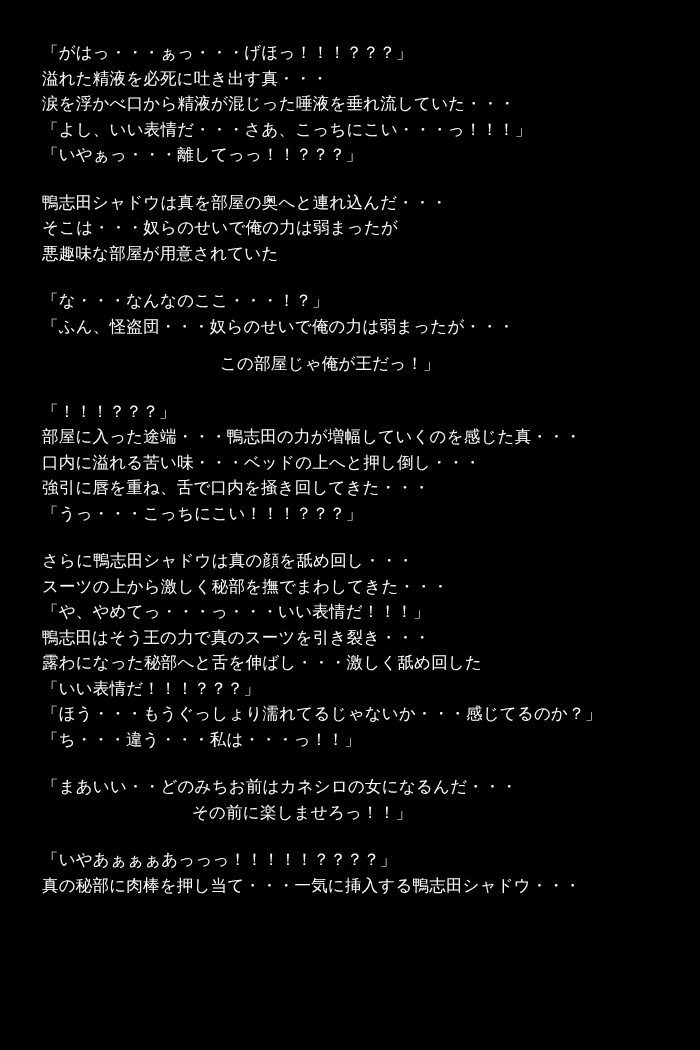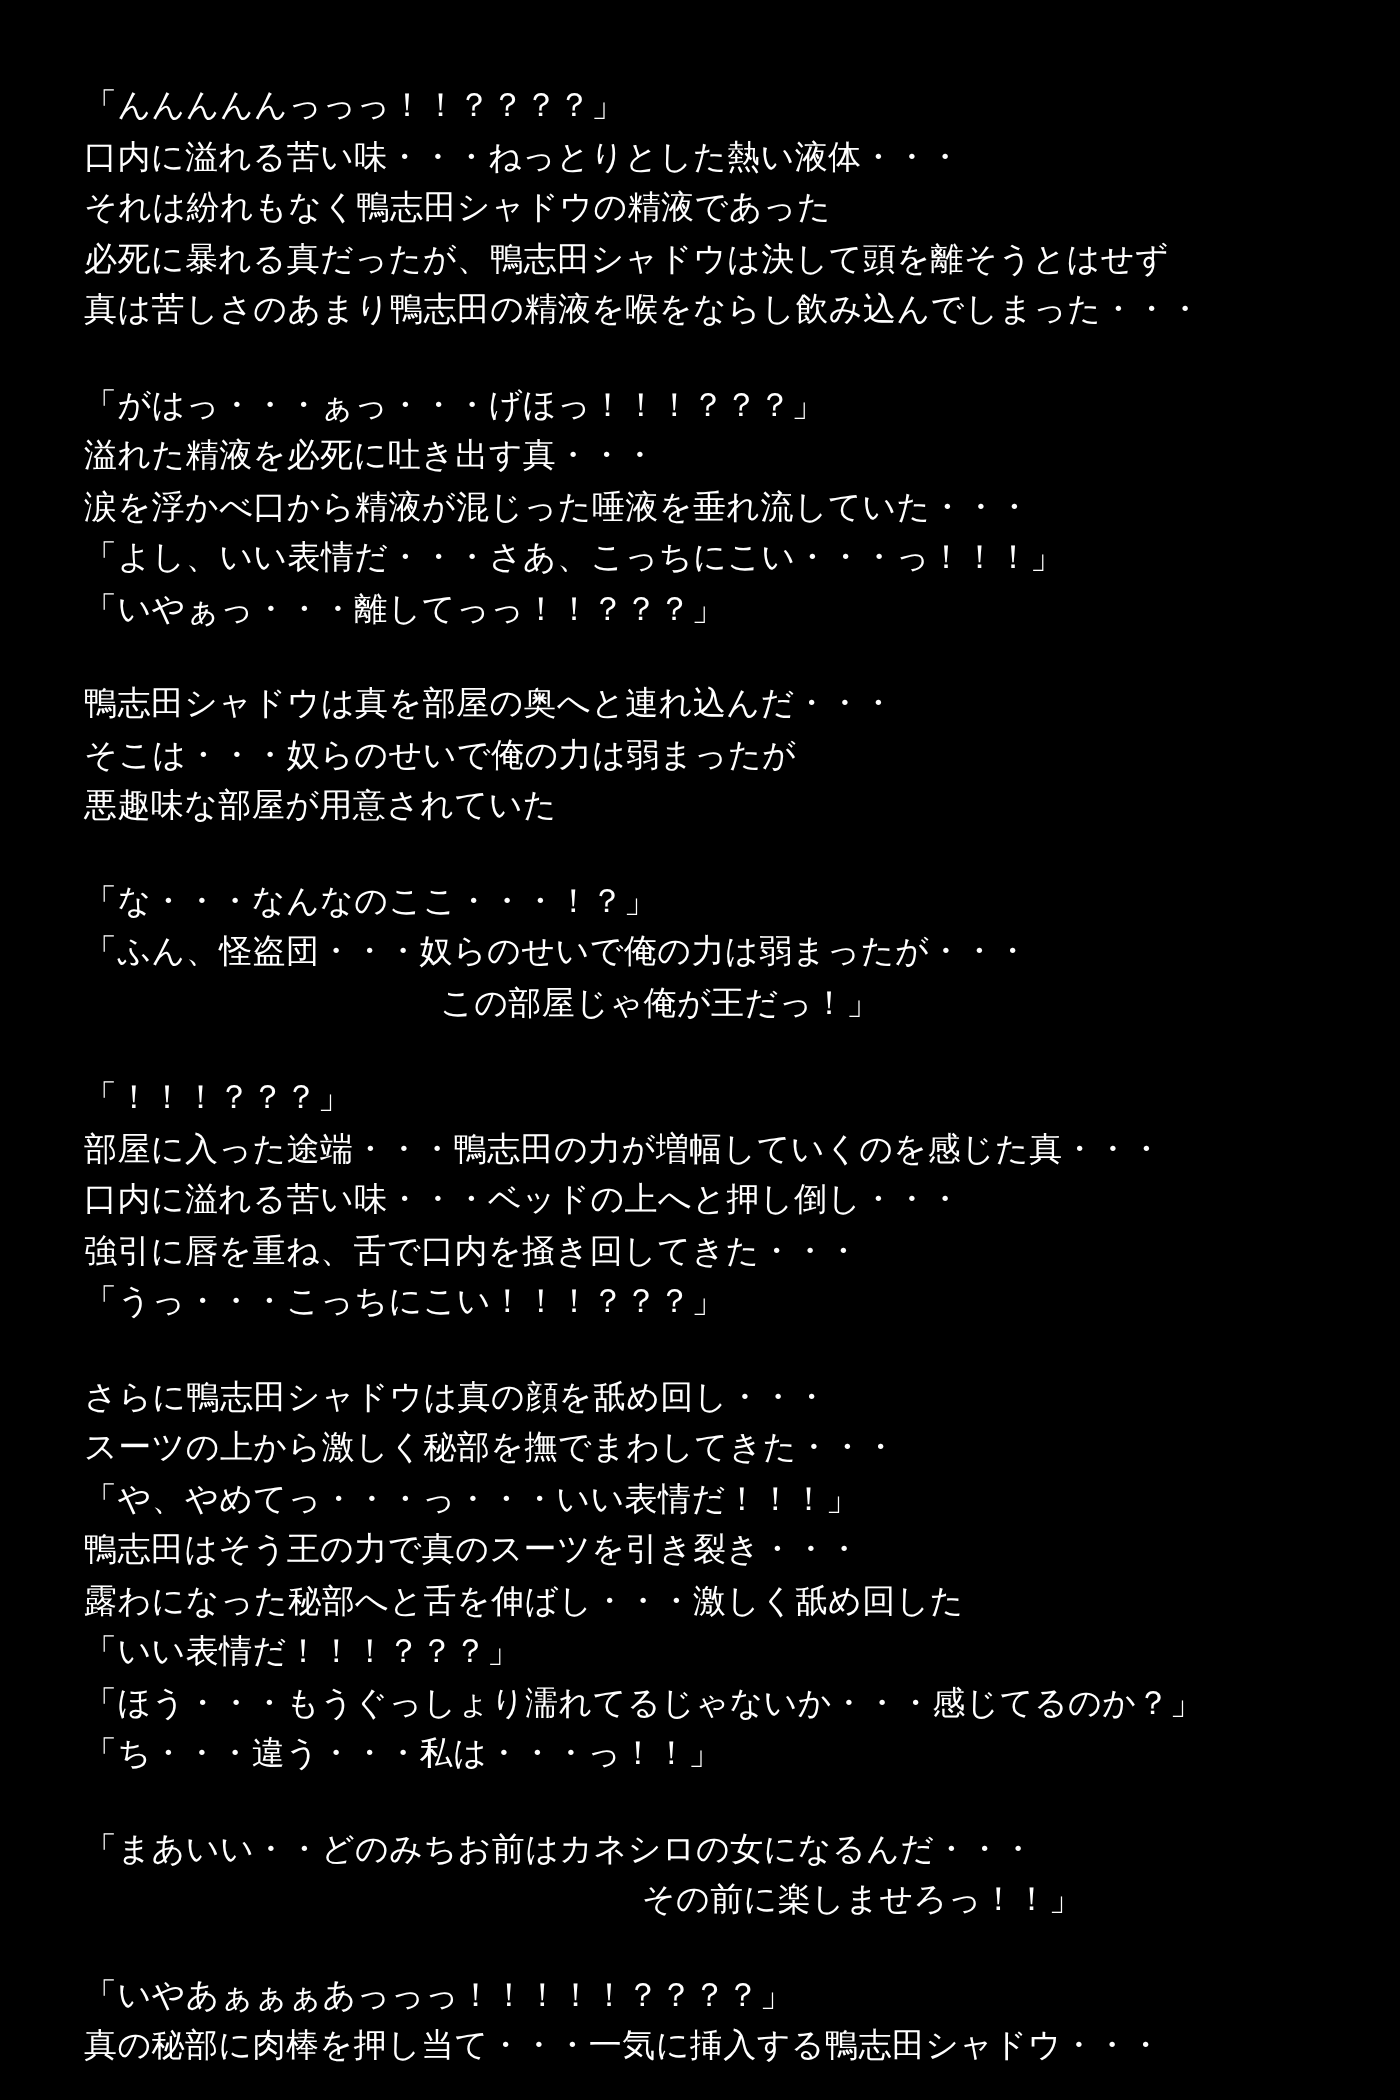--- a/index.html
+++ b/index.html
@@ -25,35 +25,28 @@
   .block {
     margin: 0 0 22px 0;
   }
   .line {
     font-size: 16.5px;
     line-height: 25.5px;
     white-space: pre;
     color: #ffffff;
     letter-spacing: 0.2px;
   }
-  .line.indent-1 { padding-left: 178px; }
-  .line.indent-2 { padding-left: 150px; text-align: center; }
+  .line.indent-1 { padding-left: 178px; margin-top: 12px; }
+  .line.indent-2 { padding-left: 150px; }
 </style>
 </head>
 <body style="background: rgb(0, 0, 0);">
 
 <div id="page" style="background: rgb(0, 0, 0); color: rgb(255, 255, 255);">
   <div id="content">
-      <div class="block">
-        <div class="line">「んんんんんっっっ！！？？？？」</div>
-        <div class="line">口内に溢れる苦い味・・・ねっとりとした熱い液体・・・</div>
-        <div class="line">それは紛れもなく鴨志田シャドウの精液であった</div>
-        <div class="line">必死に暴れる真だったが、鴨志田シャドウは決して頭を離そうとはせず</div>
-        <div class="line">真は苦しさのあまり鴨志田の精液を喉をならし飲み込んでしまった・・・</div>
-      </div>
       <div class="block">
         <div class="line">「がはっ・・・ぁっ・・・げほっ！！！？？？」</div>
         <div class="line">溢れた精液を必死に吐き出す真・・・</div>
         <div class="line">涙を浮かべ口から精液が混じった唾液を垂れ流していた・・・</div>
         <div class="line">「よし、いい表情だ・・・さあ、こっちにこい・・・っ！！！」</div>
         <div class="line">「いやぁっ・・・離してっっ！！？？？」</div>
       </div>
       <div class="block">
         <div class="line">鴨志田シャドウは真を部屋の奥へと連れ込んだ・・・</div>
         <div class="line">そこは・・・奴らのせいで俺の力は弱まったが</div>

